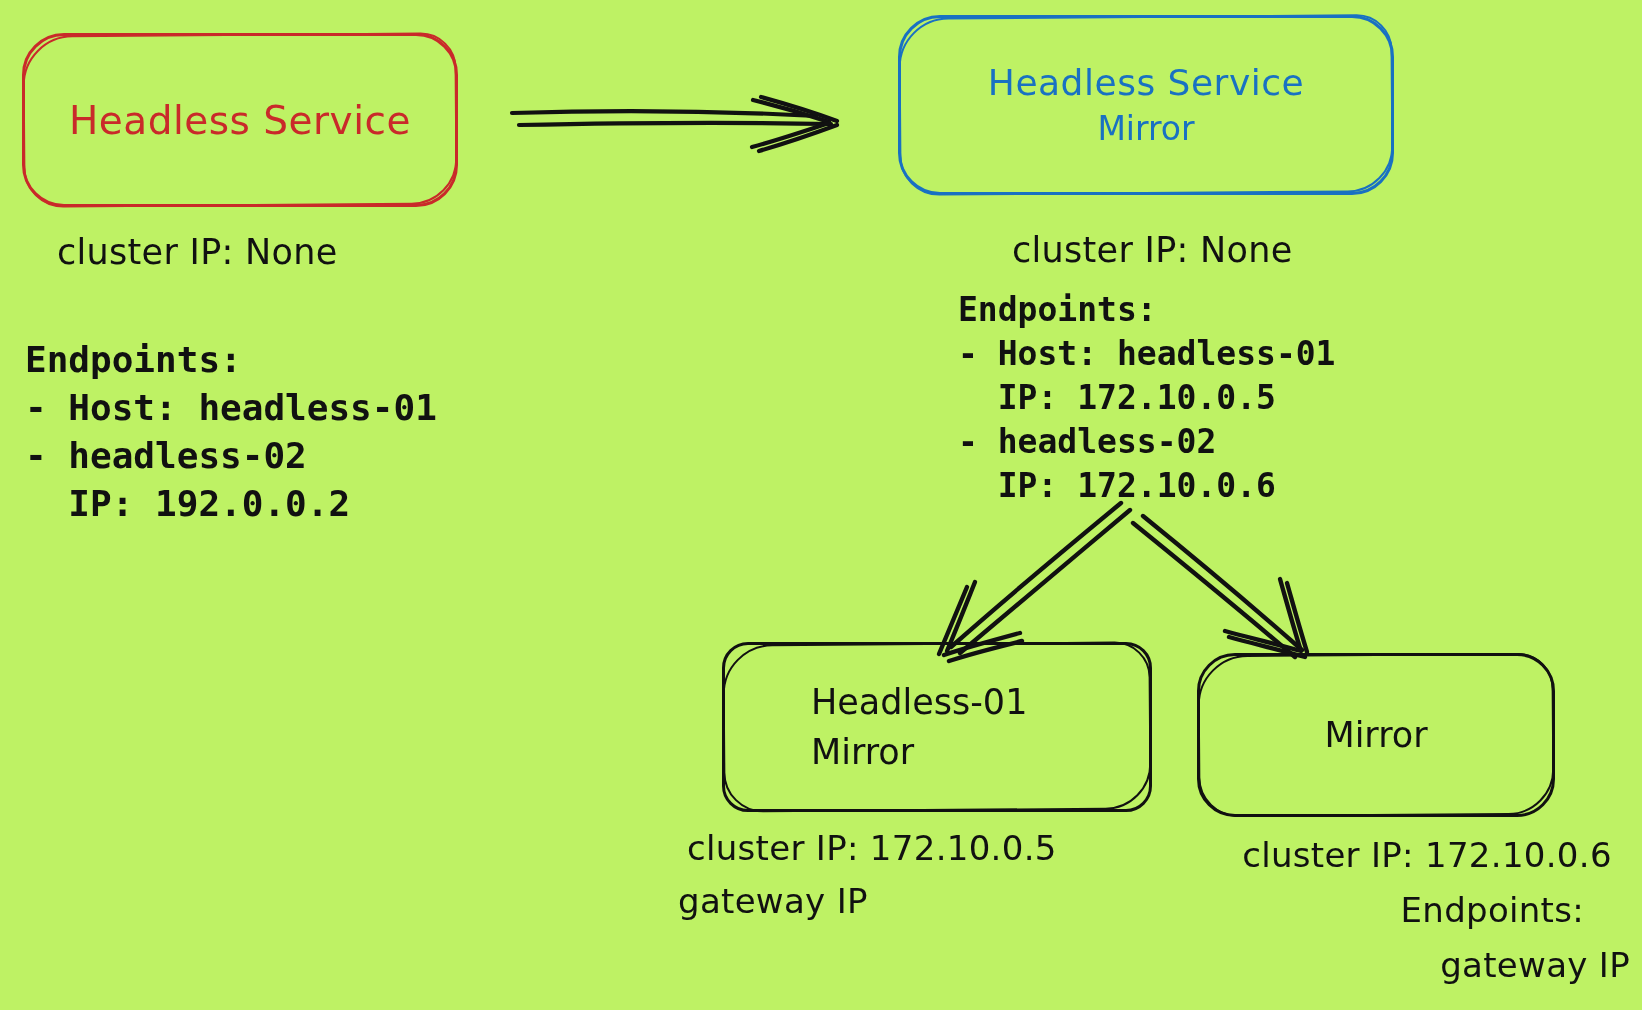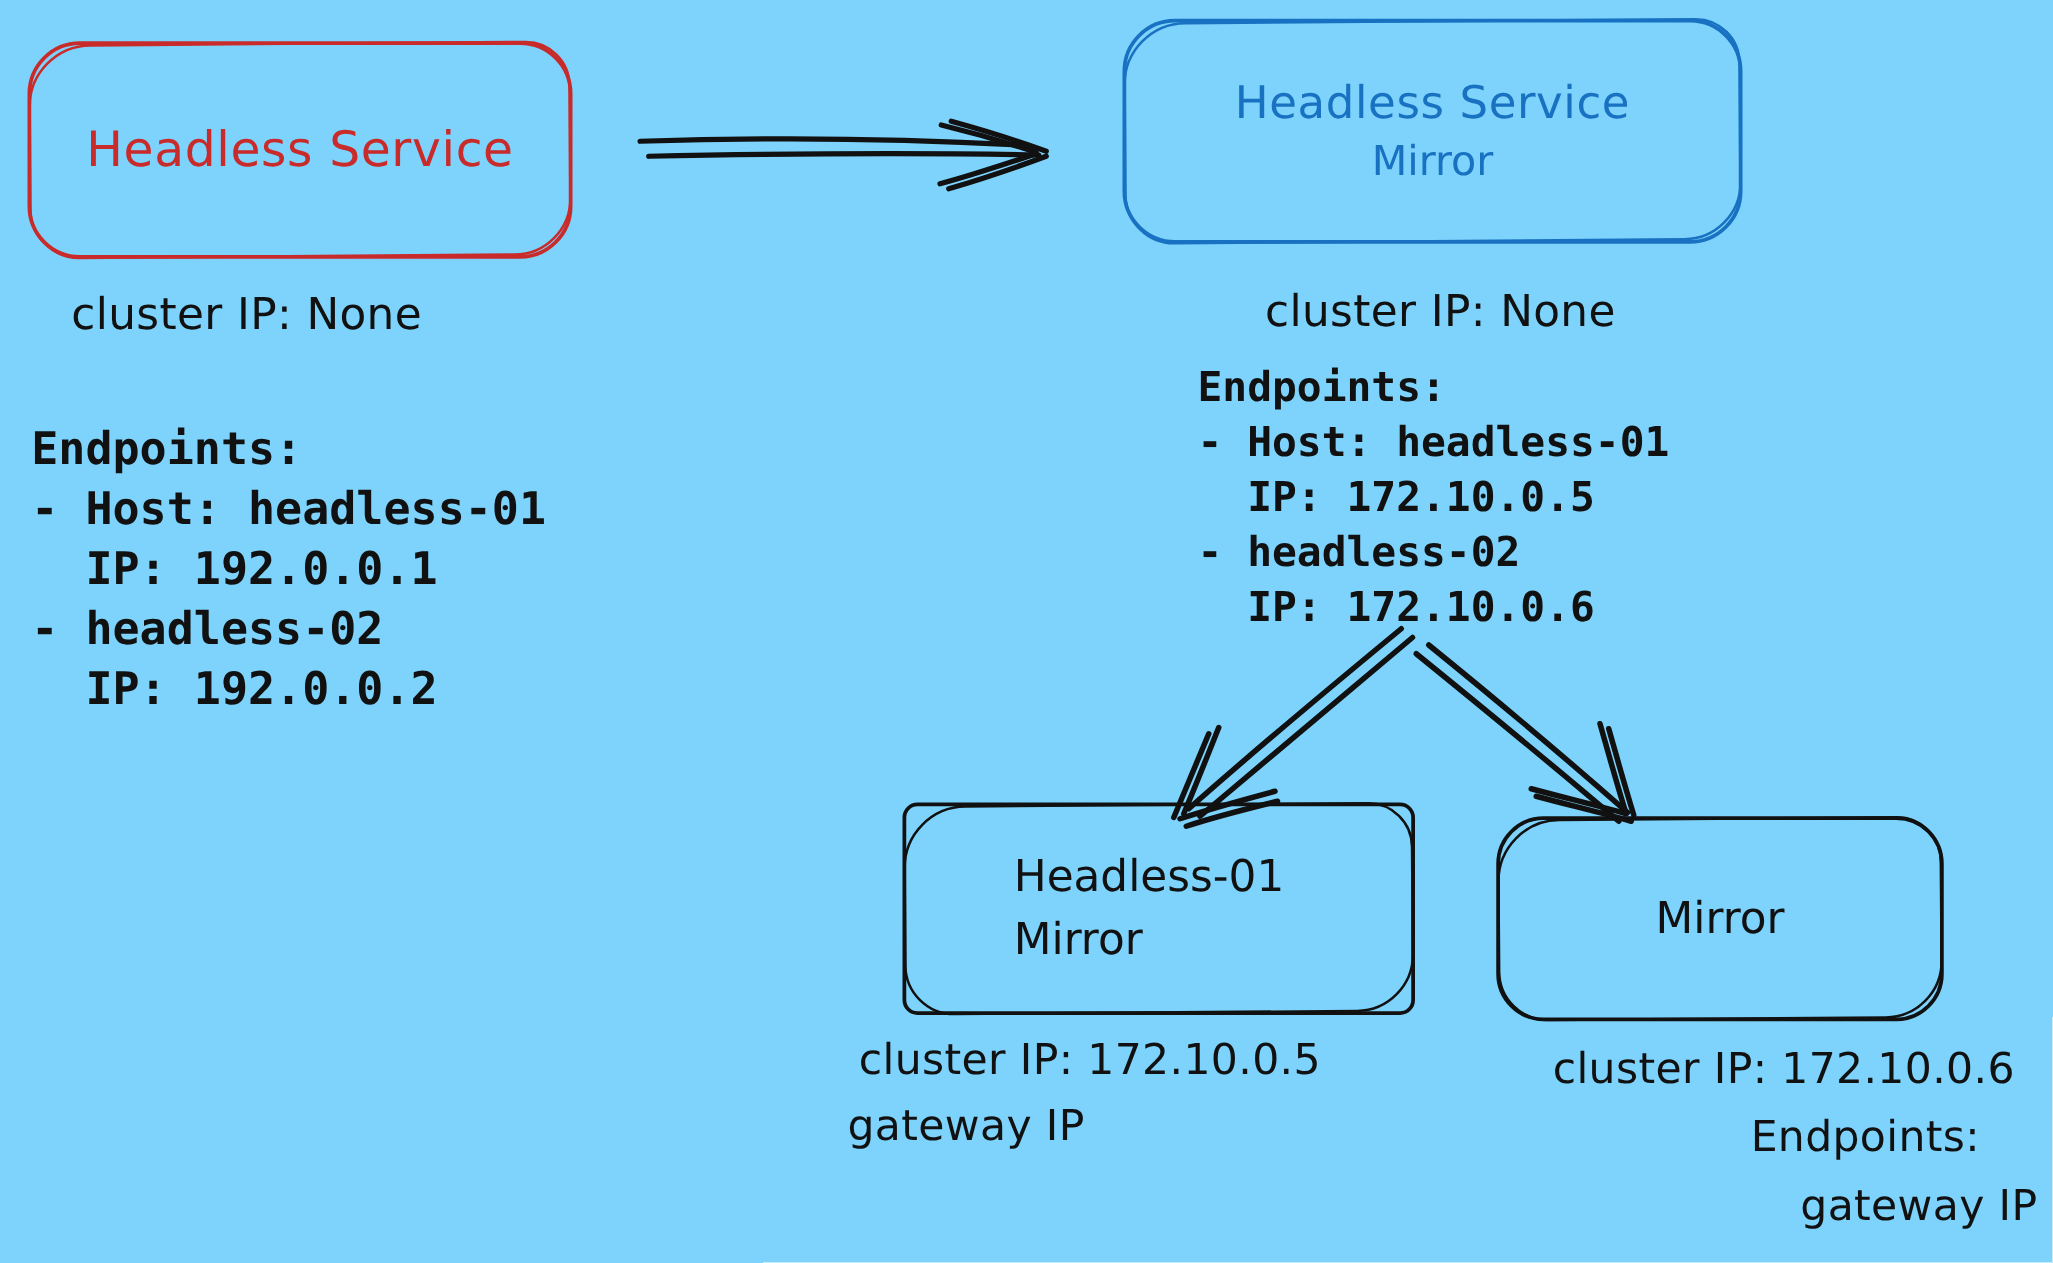--- a/index.html
+++ b/index.html
@@ -4,21 +4,21 @@
 <style>
   :root{
     --red:#c92a2a;
     --blue:#1971c2;
     --ink:#111111;
   }
   html,body{margin:0;padding:0;background:#ffffff;}
   .canvas{
     position:relative;
     width:1642px;height:1010px;
-    background:#7dd3fc;
+    background:#bef264;
     overflow:hidden;
     font-family:"DejaVu Sans",sans-serif;
     color:var(--ink);
   }
   .arrows{position:absolute;left:0;top:0;width:1642px;height:1010px;pointer-events:none;}
 
   
   .node{position:absolute;border-radius:42px;}
   .node .inner{
     position:absolute;inset:0;
@@ -35,21 +35,21 @@
   .node{border:3.8px solid var(--node-c);}
 
   .node-red{--node-c:var(--red);left:22px;top:33px;width:430px;height:168px;}
   .node-red .title{font-size:39px;color:var(--red);letter-spacing:.5px;}
 
   .node-blue{--node-c:var(--blue);left:898px;top:15px;width:490px;height:174px;}
   .node-blue .title{font-size:36px;color:var(--blue);letter-spacing:.5px;}
   .node-blue .subtitle{font-size:33px;color:var(--blue);margin-top:6px;}
 
   .node-black{--node-c:var(--ink);}
-  .node-m1{left:722px;top:642px;width:404px;height:164px;border-radius:12px;}
+  .node-m1{left:722px;top:642px;width:404px;height:164px;border-radius:26px;padding-left:20px;}
   .node-m1 .inner{align-items:flex-start;padding-left:86px;text-align:left;}
   .node-m1 .title,.node-m1 .subtitle{font-size:35px;line-height:50px;}
   .node-m2{left:1197px;top:653px;width:352px;height:158px;border-radius:38px;}
   .node-m2 .title,.node-m2 .subtitle{font-size:35px;line-height:49px;}
 
   .hand{position:absolute;font-size:35px;letter-spacing:.3px;white-space:pre;text-align:right;}
   .src-cluster-ip{left:57px;top:232px;}
   .mir-cluster-ip{left:1012px;top:230px;}
 
   .mono-block{position:absolute;font-family:"DejaVu Sans Mono",monospace;font-weight:bold;}
@@ -112,21 +112,20 @@
       <div class="title">Headless Service</div>
       <div class="subtitle">Mirror</div>
     </div>
   </div>
 
   <div class="hand src-cluster-ip">cluster IP: None</div>
 
   <div class="mono-block src-endpoints">
     <div class="mono-line">Endpoints:</div>
     <div class="mono-line">- Host: headless-01</div>
-    <div class="mono-line">  IP: 192.0.0.1</div>
     <div class="mono-line">- headless-02</div>
     <div class="mono-line">  IP: 192.0.0.2</div>
   </div>
 
   <div class="hand mir-cluster-ip">cluster IP: None</div>
 
   <div class="mono-block mir-endpoints">
     <div class="mono-line">Endpoints:</div>
     <div class="mono-line">- Host: headless-01</div>
     <div class="mono-line">  IP: 172.10.0.5</div>

